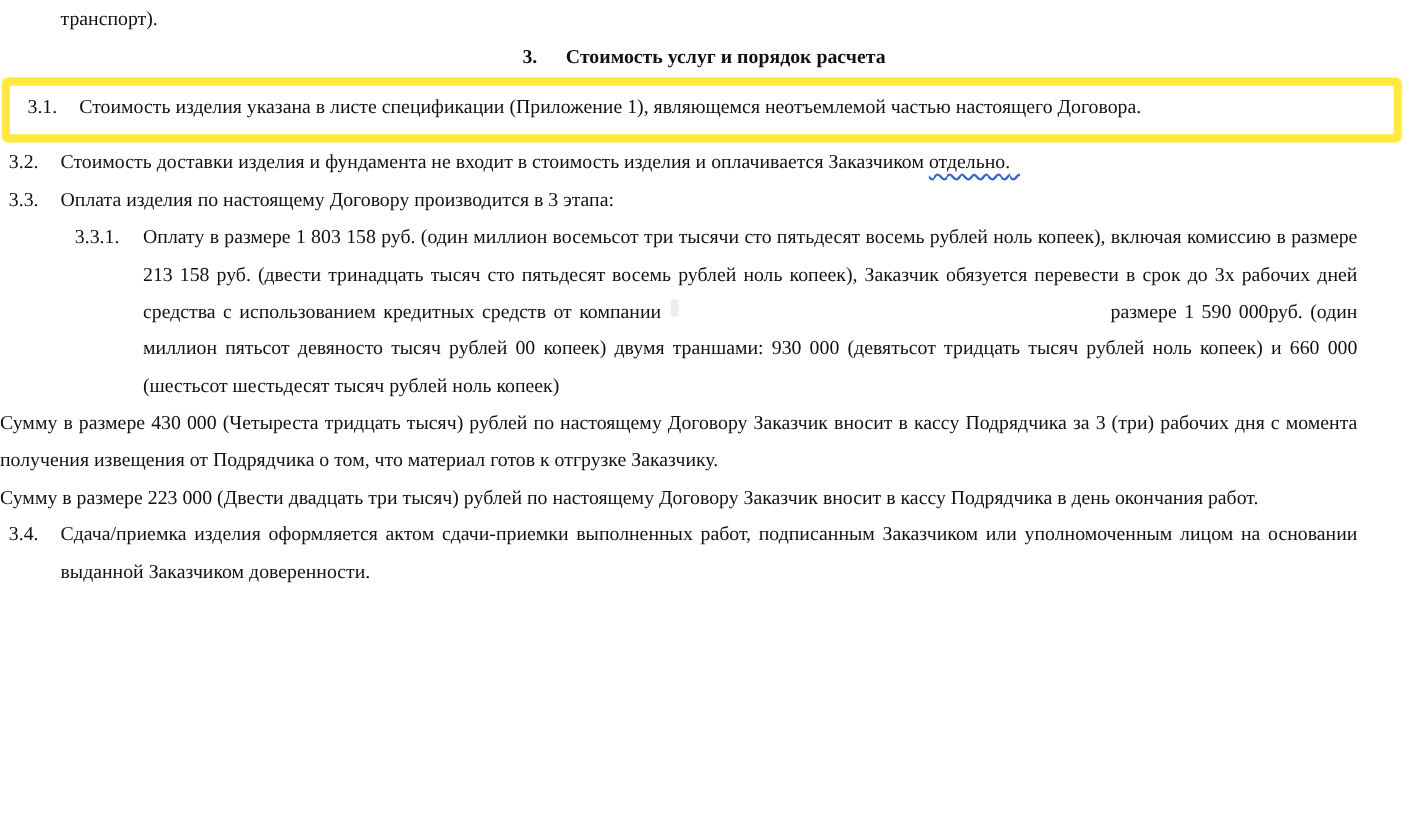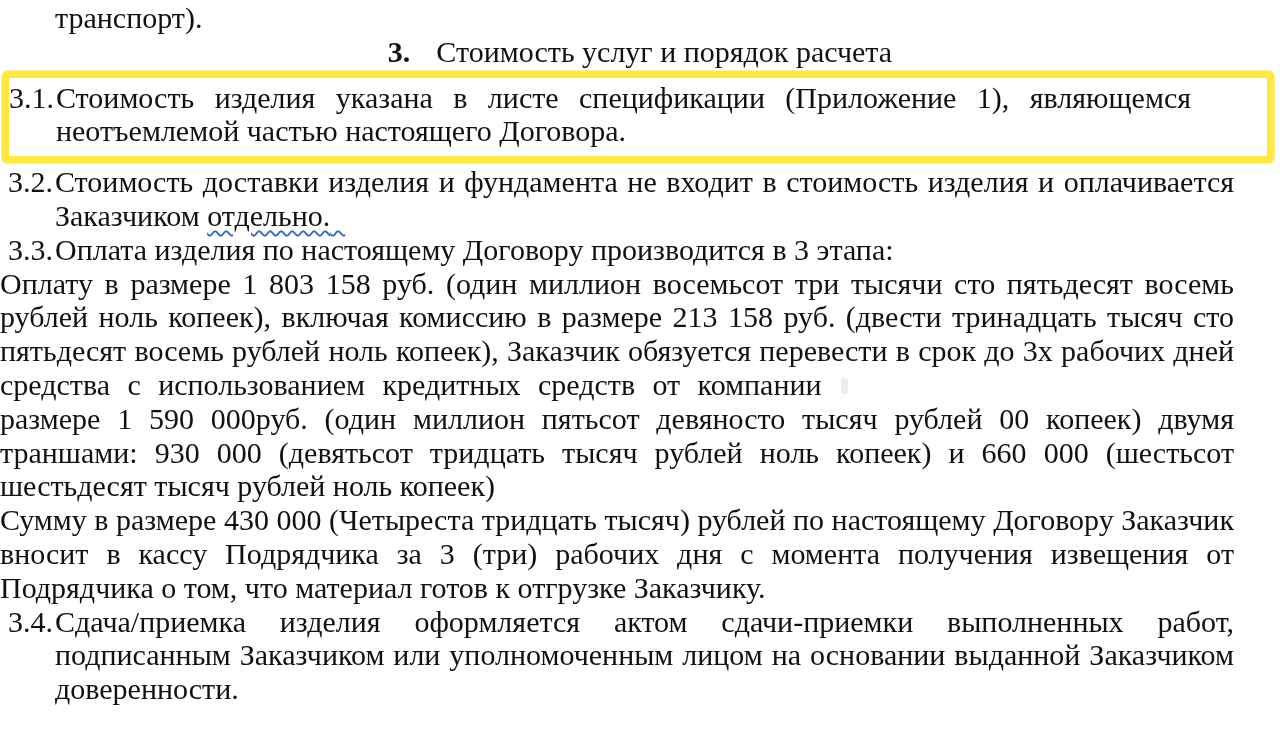--- a/index.html
+++ b/index.html
@@ -7,21 +7,21 @@
     padding: 0;
     background: #ffffff;
   }
   .page {
     position: relative;
     width: 1280px;
     height: 751px;
     background: #ffffff;
     overflow: hidden;
     font-family: "Liberation Serif", "DejaVu Serif", serif;
-    font-size: 30px;
+    font-size: 18px;
     line-height: 33.8px;
     color: #111111;
   }
   
   .clause {
     display: flex;
     align-items: flex-start;
   }
   .clause .num {
     flex: 0 0 47px;
@@ -47,32 +47,32 @@
   
   .heading {
     text-align: center;
     padding: 0 0 2px 0;
   }
   .heading .h-num {
     font-weight: bold;
     margin-right: 26px;
   }
   .heading .h-title {
-    font-weight: normal;
+    font-weight: bold;
   }
   
   .highlight-box {
     margin: 0 6px 2px 2px;
     border: 7px solid #ffe93e;
     border-radius: 5px;
     padding: 3px 0 8px 0;
     box-shadow: 0 0 0 1px rgba(255, 233, 62, 0.55);
   }
   .highlight-box .clause .num {
-    padding-left: 0px;
+    padding-left: 16px;
   }
   .highlight-box .clause .body {
     padding-right: 76px;
   }
   
   .squiggle {
     text-decoration-line: underline;
     text-decoration-style: wavy;
     text-decoration-color: #3a66c8;
     text-decoration-thickness: 2px;
@@ -126,28 +126,30 @@
     <span class="num">3.2.</span>
     <span class="body"><span>Стоимость доставки изделия и фундамента не входит в стоимость изделия и оплачивается Заказчиком </span><span class="squiggle">отдельно.</span><span class="squiggle-tail">&nbsp;&nbsp;</span></span>
   </div>
 
   <div class="clause">
     <span class="num">3.3.</span>
     <span class="body">Оплата изделия по настоящему Договору производится в 3 этапа:</span>
   </div>
 
   <div class="clause subclause">
+    <span class="num">3.3.1.</span>
     <span class="body"><span>Оплату в размере 1 803 158 руб. (один миллион восемьсот три тысячи сто пятьдесят восемь рублей ноль копеек), включая комиссию в размере 213 158 руб. (двести тринадцать тысяч сто пятьдесят восемь рублей ноль копеек), Заказчик обязуется перевести в срок до 3х рабочих дней средства с использованием кредитных средств от компании</span> <span class="redaction-gap"><span class="smudge"></span></span> <span>размере 1 590 000руб. (один миллион пятьсот девяносто тысяч рублей 00 копеек) двумя траншами: 930 000 (девятьсот тридцать тысяч рублей ноль копеек) и 660 000 (шестьсот шестьдесят тысяч рублей ноль копеек)</span></span>
   </div>
 
   <div class="clause subclause">
     <span class="body">Сумму в размере 430 000 (Четыреста тридцать тысяч) рублей по настоящему Договору Заказчик вносит в кассу Подрядчика за 3 (три) рабочих дня с момента получения извещения от Подрядчика о том, что материал готов к отгрузке Заказчику.</span>
   </div>
 
   <div class="clause subclause">
+    <span class="body">Сумму в размере 223 000 (Двести двадцать три тысяч) рублей по настоящему Договору Заказчик вносит в кассу Подрядчика в день окончания работ.</span>
   </div>
 
   <div class="clause">
     <span class="num">3.4.</span>
     <span class="body">Сдача/приемка изделия оформляется актом сдачи-приемки выполненных работ, подписанным Заказчиком или уполномоченным лицом на основании выданной Заказчиком доверенности.</span>
   </div>
 
 </div>
 
 </body></html>

